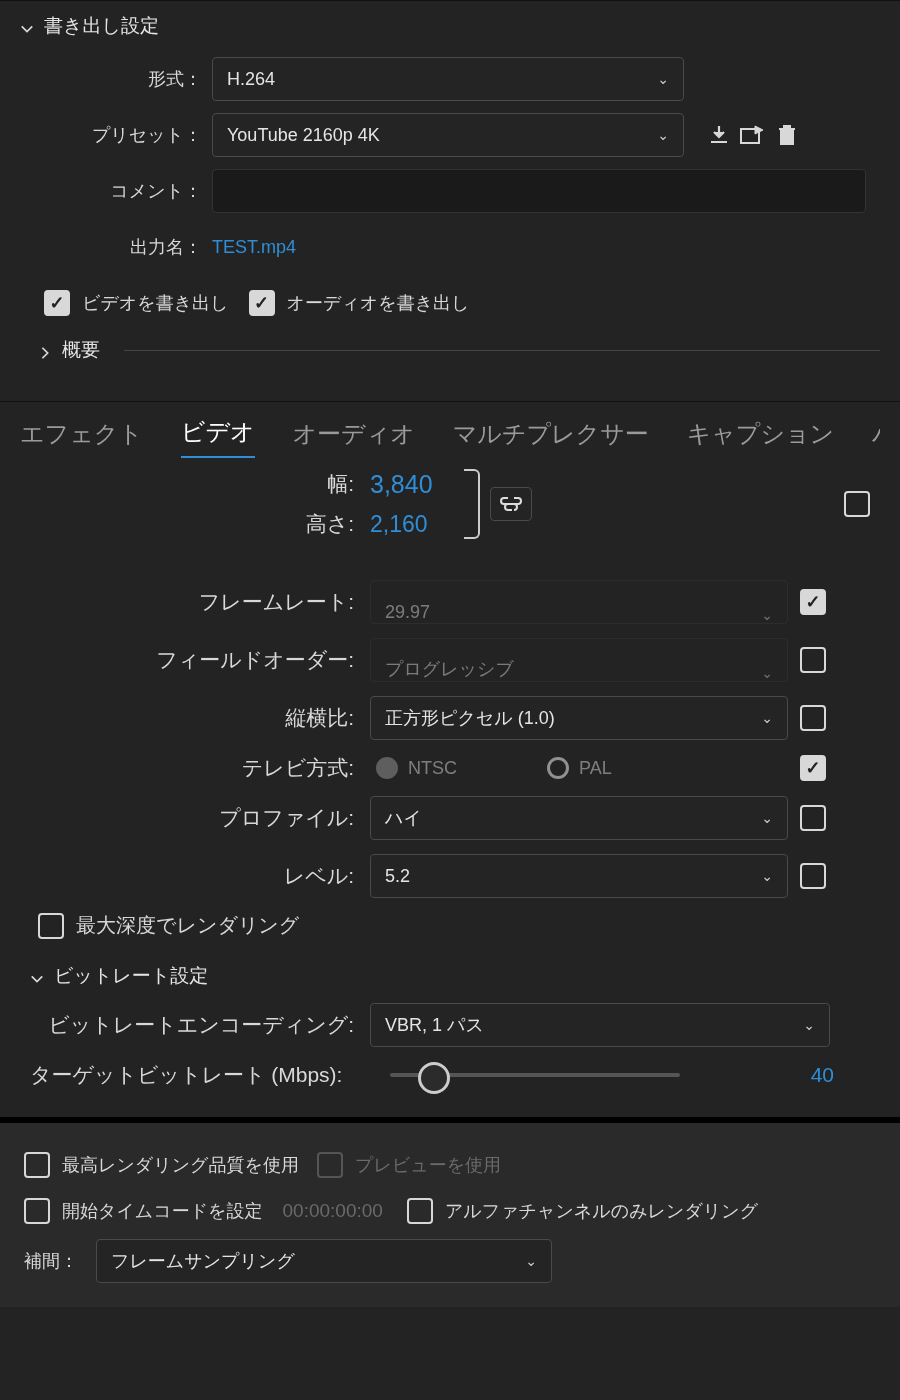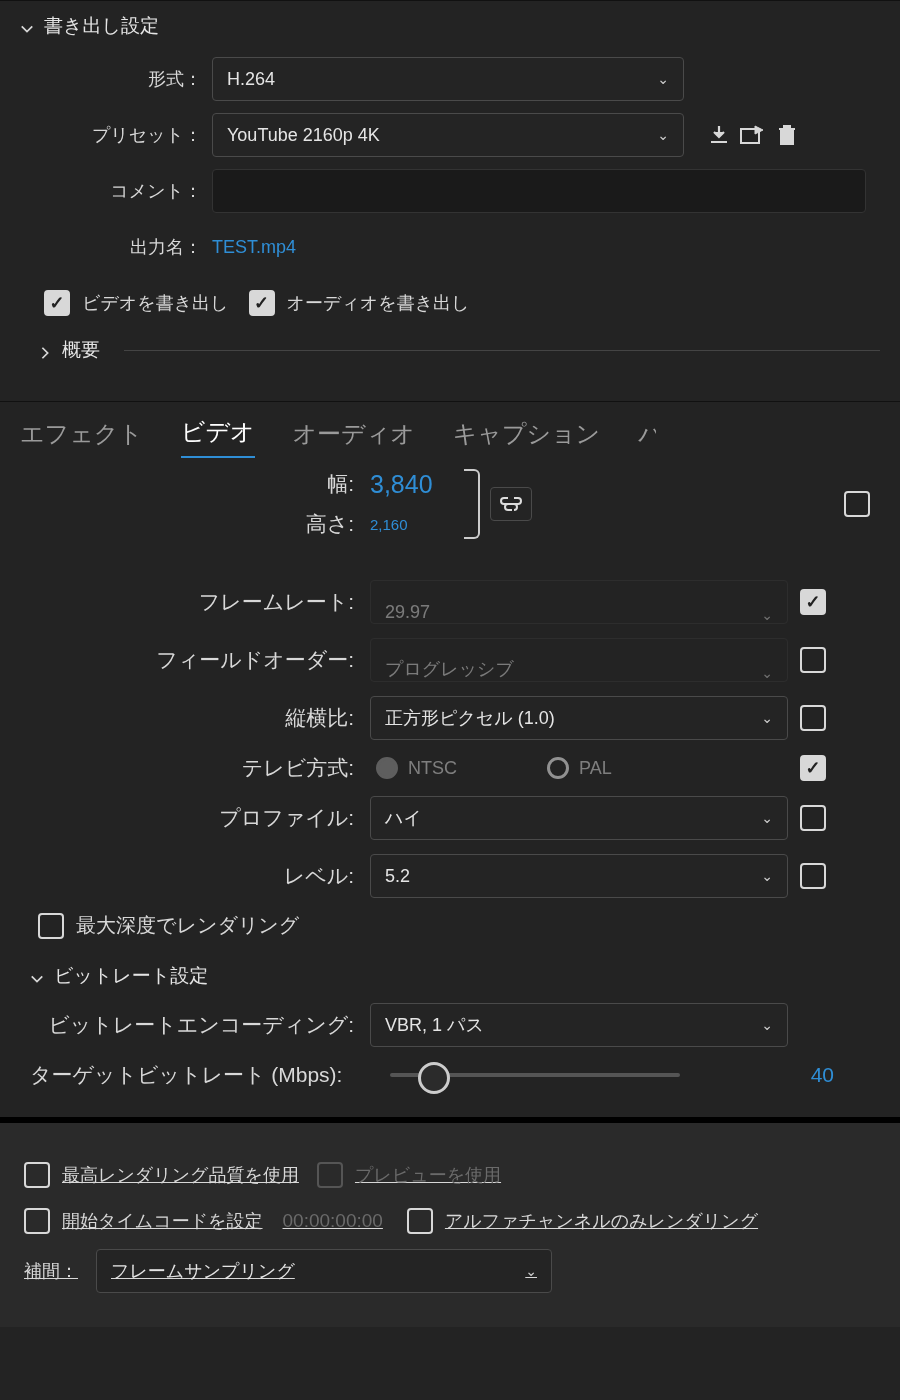--- a/index.html
+++ b/index.html
@@ -104,21 +104,21 @@
     border-radius:0 6px 6px 0;
   }
   .link-icon-btn{
     width:42px;height:34px;border:1px solid #4a4a4a;border-radius:4px;
     display:flex;align-items:center;justify-content:center;background:#242424;cursor:pointer;
   }
   .radio{display:flex;align-items:center;gap:10px;cursor:default;opacity:.5;}
   .radio .circ{width:22px;height:22px;border:3px solid #fff;border-radius:50%;}
   .radio.filled .circ{background:#999;border-color:#999;}
   .bottom-bar{
-    background:#2a2a2a;border-top:6px solid #000;padding:24px 24px;text-decoration:underline;
+    background:#2a2a2a;border-top:6px solid #000;padding:14px 24px;
   }
   .bb-row{display:flex;align-items:center;gap:18px;margin:10px 0;min-height:36px;flex-wrap:wrap;}
   .muted{color:#6a6a6a;}
   .timecode{color:#6a6a6a;font-size:19px;margin-left:2px;}
   .slider{ position:relative;flex:1;height:4px;background:#555;border-radius:2px;}
   .slider::before{content:"";position:absolute;left:28px;top:-11px;width:26px;height:26px;border:3px solid #ccc;border-radius:50%;background:#2b2b2b;}
   .small-dd{width:456px;}
 </style>
 </head>
 <body>
@@ -194,40 +194,41 @@
     </span>
     <span>概要</span>
     <div class="hr-line"></div>
   </div>
 </div>
 
 <div class="tabs">
   <div class="tab">エフェクト</div>
   <div class="tab active">ビデオ</div>
   <div class="tab">オーディオ</div>
+  <div class="tab">マルチプレクサー</div>
   <div class="tab">キャプション</div>
   <div class="tab truncated">パ</div>
 </div>
 
 <div class="video-settings">
   <div style="display:flex;align-items:center;">
     <div style="flex:0 0 340px;">
       <div class="dim-row">
         <span class="dim-label">幅:</span>
       </div>
       <div class="dim-row">
         <span class="dim-label">高さ:</span>
       </div>
     </div>
     <div style="flex:0 0 80px;">
       <div class="dim-row">
           <span class="blue-val" style="font-size:25px;">3,840</span>
         </div>
       <div class="dim-row">
-          <span class="blue-val" style="font-size:15px;">2,160</span>
+          <span class="blue-val" style="font-size:23px;">2,160</span>
         </div>
     </div>
     <div class="link-bracket"></div>
     <div class="link-icon-btn">
       <svg width="22" height="14" viewBox="0 0 22 14" fill="none" stroke="#ddd" stroke-width="2">
           <path d="M8 7H4a3 3 0 010-6h4M14 1h4a3 3 0 010 6h-4M8 7a3 3 0 000 6h4M14 13a3 3 0 000-6" transform="translate(0 0)"></path>
           <path d="M7 7h8"></path>
         </svg>
     </div>
     <div style="flex:1"></div>
@@ -307,21 +308,21 @@
     <span class="chev">
       <svg viewBox="0 0 16 16">
           <polyline points="2,5 8,11 14,5"></polyline>
         </svg>
     </span>
     <span style="font-weight:500;">ビットレート設定</span>
   </div>
 
   <div class="vs-row">
     <div class="vs-label" style="flex:0 0 340px;">ビットレートエンコーディング:</div>
-    <div class="dropdown" style="width:418px">
+    <div class="dropdown" style="width:460px">
       <span>VBR, 1 パス</span>
       <span class="caret">⌄</span>
     </div>
   </div>
 
   <div class="vs-row">
     <div style="flex:0 0 340px;text-align:left;padding-left:0;font-size:21px;">ターゲットビットレート (Mbps):</div>
     <div style="flex:0 0 330px;padding:0 20px;">
         <div class="slider"></div>
       </div>

